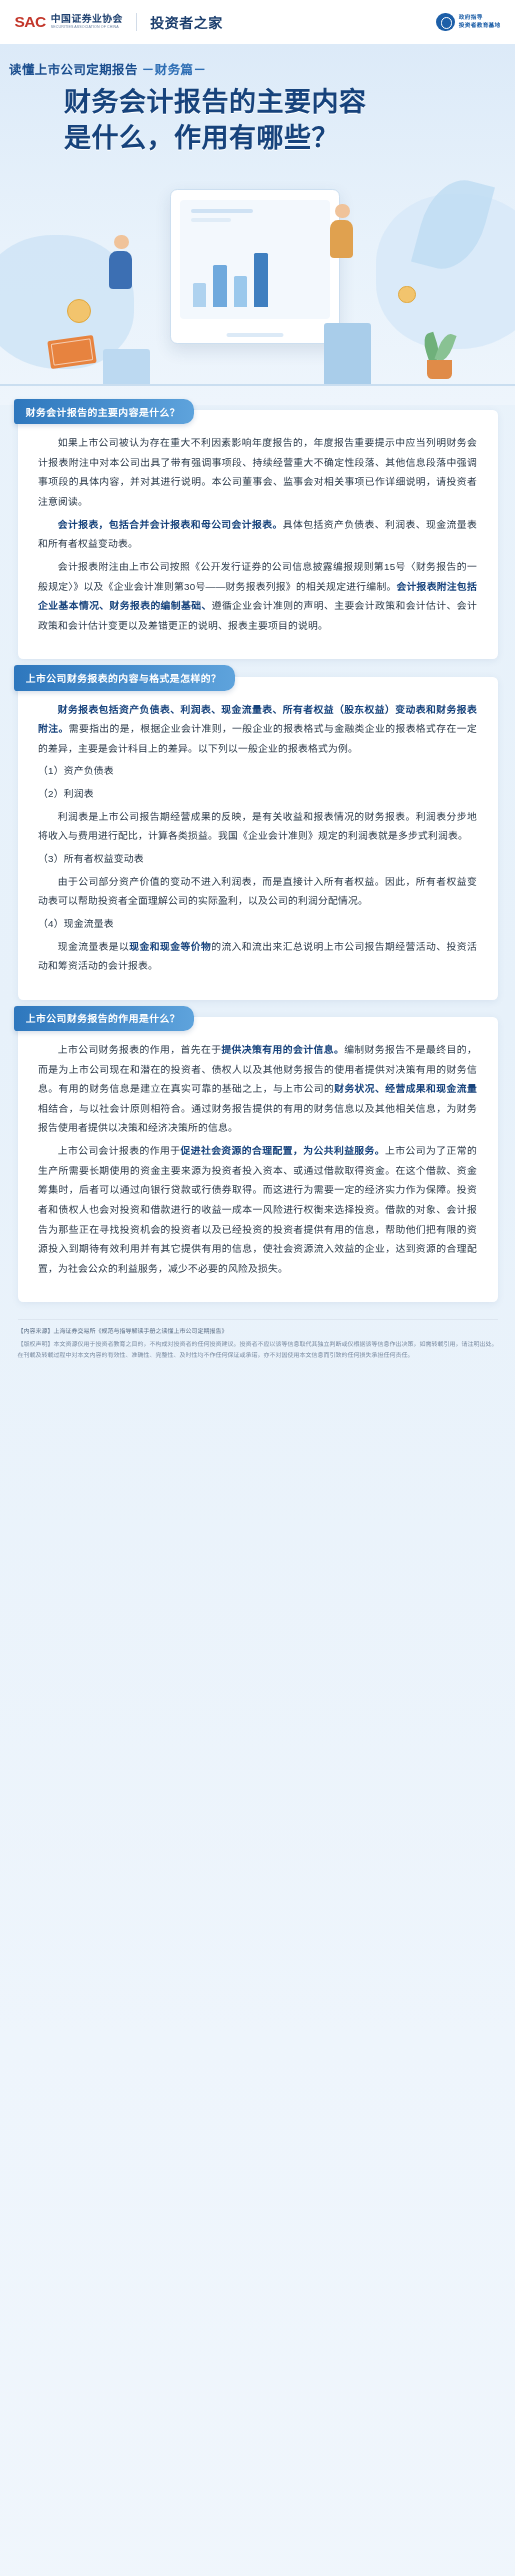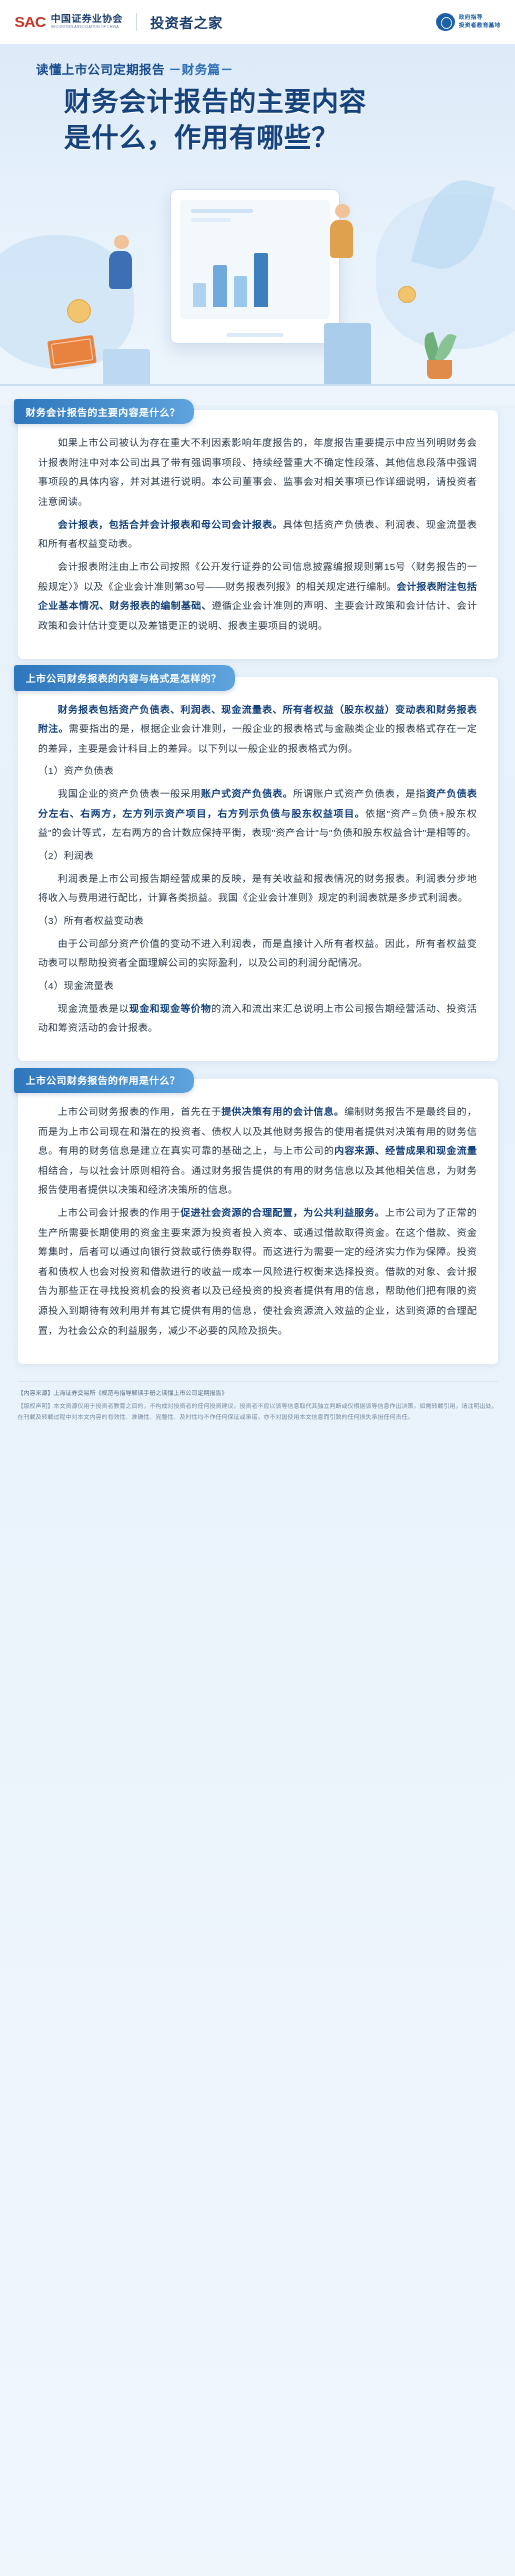--- a/index.html
+++ b/index.html
@@ -93,21 +93,21 @@
 
   
   .hero {
     position: relative;
     height: 361px;
     background: linear-gradient(180deg, #dceaf8 0%, #e8f2fb 55%, #eef5fc 100%);
     overflow: hidden;
   }
   .hero-kicker {
     position: absolute;
-    left: 36px; top: 15.5px;
+    left: 9px; top: 15.5px;
     font-size: 12.4px;
     font-weight: bold;
     color: #2f6fb5;
     letter-spacing: 0.5px;
   }
   .hero-kicker .strong { color: #1c4f8f; }
   .hero-kicker .sub { color: #2f6fb5; }
   .hero-title {
     position: absolute;
     left: 24px; top: 41px;
@@ -403,32 +403,31 @@
     <div class="sec-head">财务会计报告的主要内容是什么？</div>
     <p class="para">如果上市公司被认为存在重大不利因素影响年度报告的，年度报告重要提示中应当列明财务会计报表附注中对本公司出具了带有强调事项段、持续经营重大不确定性段落、其他信息段落中强调事项段的具体内容，并对其进行说明。本公司董事会、监事会对相关事项已作详细说明，请投资者注意阅读。</p>
     <p class="para"><b class="em-dark">会计报表，包括合并会计报表和母公司会计报表。</b>具体包括资产负债表、利润表、现金流量表和所有者权益变动表。</p>
     <p class="para">会计报表附注由上市公司按照《公开发行证券的公司信息披露编报规则第15号〈财务报告的一般规定〉》以及《企业会计准则第30号——财务报表列报》的相关规定进行编制。<b class="em-dark">会计报表附注包括企业基本情况、财务报表的编制基础、</b>遵循企业会计准则的声明、主要会计政策和会计估计、会计政策和会计估计变更以及差错更正的说明、报表主要项目的说明。</p>
   </div>
 
   <div class="section">
     <div class="sec-head">上市公司财务报表的内容与格式是怎样的？</div>
     <p class="para"><b class="em-dark">财务报表包括资产负债表、利润表、现金流量表、所有者权益（股东权益）变动表和财务报表附注。</b>需要指出的是，根据企业会计准则，一般企业的报表格式与金融类企业的报表格式存在一定的差异，主要是会计科目上的差异。以下列以一般企业的报表格式为例。</p>
     <p class="para noindent">（1）资产负债表</p>
-    <p class="para">我国企业的资产负债表一般采用<b class="em-dark">账户式资产负债表。</b>所谓账户式资产负债表，是指<b class="em-dark">资产负债表分左右、右两方，左方列示资产项目，右方列示负债与股东权益项目。</b>依据"资产=负债+股东权益"的会计等式，左右两方的合计数应保持平衡，表现"资产合计"与"负债和股东权益合计"是相等的。</p>
     <p class="para noindent">（2）利润表</p>
     <p class="para">利润表是上市公司报告期经营成果的反映，是有关收益和报表情况的财务报表。利润表分步地将收入与费用进行配比，计算各类损益。我国《企业会计准则》规定的利润表就是多步式利润表。</p>
     <p class="para noindent">（3）所有者权益变动表</p>
     <p class="para">由于公司部分资产价值的变动不进入利润表，而是直接计入所有者权益。因此，所有者权益变动表可以帮助投资者全面理解公司的实际盈利，以及公司的利润分配情况。</p>
     <p class="para noindent">（4）现金流量表</p>
     <p class="para">现金流量表是以<b class="em-dark">现金和现金等价物</b>的流入和流出来汇总说明上市公司报告期经营活动、投资活动和筹资活动的会计报表。</p>
   </div>
 
   <div class="section">
     <div class="sec-head">上市公司财务报告的作用是什么？</div>
-    <p class="para">上市公司财务报表的作用，首先在于<b class="em-dark">提供决策有用的会计信息。</b>编制财务报告不是最终目的，而是为上市公司现在和潜在的投资者、债权人以及其他财务报告的使用者提供对决策有用的财务信息。有用的财务信息是建立在真实可靠的基础之上，与上市公司的<b class="em-dark">内容来源、经营成果和现金流量</b>相结合，与以社会计原则相符合。通过财务报告提供的有用的财务信息以及其他相关信息，为财务报告使用者提供以决策和经济决策所的信息。</p>
+    <p class="para">上市公司财务报表的作用，首先在于<b class="em-dark">提供决策有用的会计信息。</b>编制财务报告不是最终目的，而是为上市公司现在和潜在的投资者、债权人以及其他财务报告的使用者提供对决策有用的财务信息。有用的财务信息是建立在真实可靠的基础之上，与上市公司的<b class="em-dark">财务状况、经营成果和现金流量</b>相结合，与以社会计原则相符合。通过财务报告提供的有用的财务信息以及其他相关信息，为财务报告使用者提供以决策和经济决策所的信息。</p>
     <p class="para">上市公司会计报表的作用于<b class="em-dark">促进社会资源的合理配置，为公共利益服务。</b>上市公司为了正常的生产所需要长期使用的资金主要来源为投资者投入资本、或通过借款取得资金。在这个借款、资金筹集时，后者可以通过向银行贷款或行债券取得。而这进行为需要一定的经济实力作为保障。投资者和债权人也会对投资和借款进行的收益一成本一风险进行权衡来选择投资。借款的对象、会计报告为那些正在寻找投资机会的投资者以及已经投资的投资者提供有用的信息，帮助他们把有限的资源投入到期待有效利用并有其它提供有用的信息，使社会资源流入效益的企业，达到资源的合理配置，为社会公众的利益服务，减少不必要的风险及损失。</p>
   </div>
 
   <div class="footer">
     <div class="footer-rule"></div>
     <div class="fline fbold">【内容来源】上海证券交易所《规范与指导解读手册之读懂上市公司定期报告》</div>
     <div class="fline">【版权声明】本文资源仅用于投资者教育之目的，不构成对投资者的任何投资建议。投资者不应以该等信息取代其独立判断或仅根据该等信息作出决策，如需转载引用，请注明出处。在刊载及转载过程中对本文内容的有效性、准确性、完整性、及时性均不作任何保证或承诺，亦不对因使用本文信息而引致的任何损失承担任何责任。</div>
   </div>
 
 </div>

